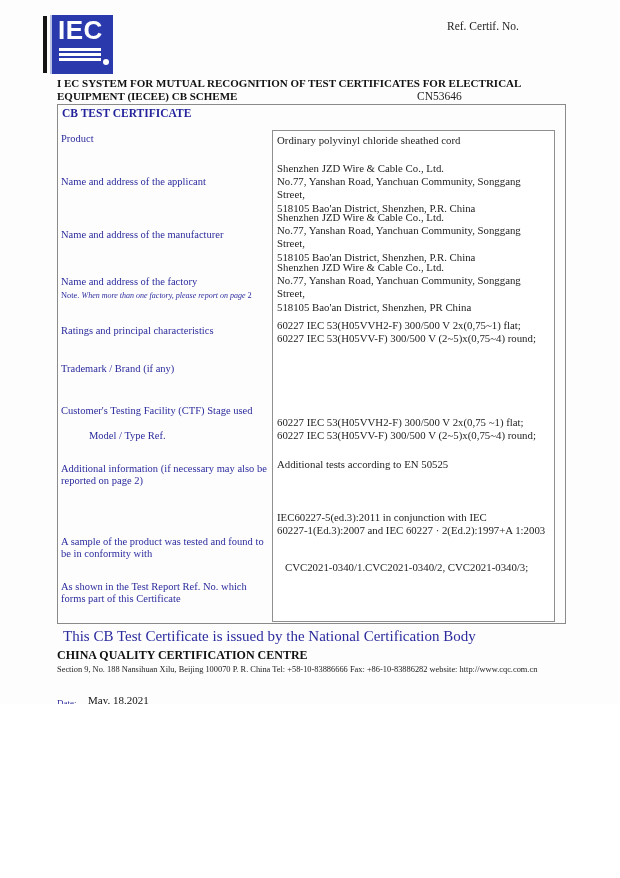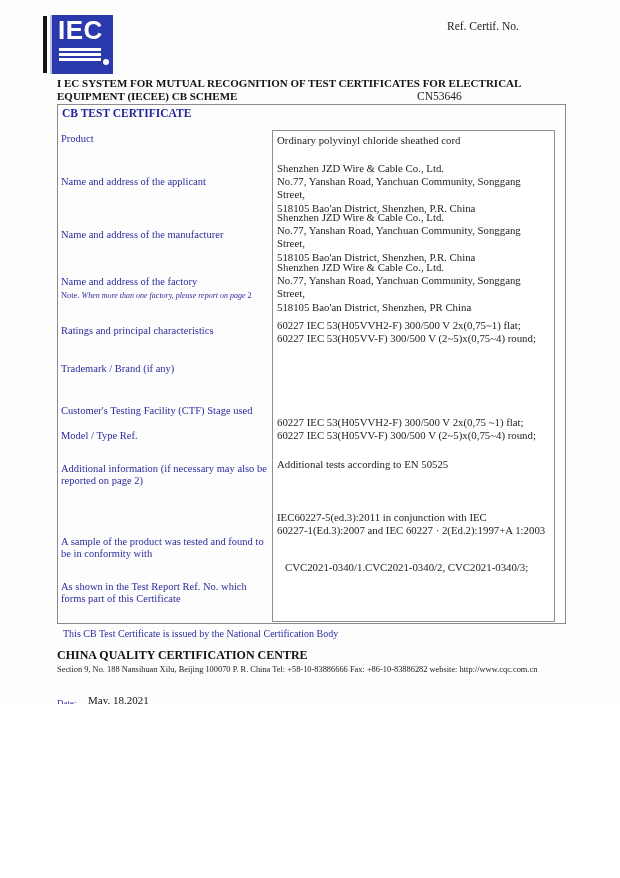--- a/index.html
+++ b/index.html
@@ -24,21 +24,21 @@
   
   .outer-box{left:57px;top:104px;width:507px;height:518px;border:1px solid #8a8a8a;}
   .inner-box{left:272px;top:130px;width:281px;height:490px;border:1px solid #8f8f8f;background:#fff;}
   .cert-title{left:62px;top:107px;font-weight:bold;font-size:11.5px;color:#23239c;}
 
   .lbl{left:61px;width:207px;font-size:10.5px;line-height:12px;color:#2b2b9e;}
   .note{font-size:8.4px;color:#2b2b9e;}
   .note i{font-size:8px;}
   .val{left:277px;width:270px;font-size:10.8px;line-height:13.2px;color:#1d1d1d;}
 
-  .issuer-note{left:63px;top:628px;font-size:10px;color:#2b2b9e;}
+  .issuer-note{left:63px;top:628px;font-size:15px;color:#2b2b9e;}
 
   
   .org-name{left:57px;top:648px;font-weight:bold;font-size:12px;color:#111;}
   .org-addr{left:57px;top:665px;font-size:8.4px;color:#222;}
   .date-label{left:57px;top:698px;font-size:9px;color:#2b2b9e;}
   .date-value{left:88px;top:694px;font-size:11px;color:#111;}
   .cb-prefix{left:57px;top:722px;font-size:12.5px;color:#9c2a22;}
   .cb-number{left:82px;top:714px;font-size:28px;letter-spacing:1px;color:#9c2a22;}
 
   .sig-patch{left:318px;top:711px;width:208px;height:77px;background:#edece6;}
@@ -74,21 +74,21 @@
   <div class="abs lbl" style="top:133px;">Product</div>
   <div class="abs lbl" style="top:176px;">Name and address of the applicant</div>
   <div class="abs lbl" style="top:229px;">Name and address of the manufacturer</div>
   <div class="abs lbl" style="top:276px;">Name and address of the factory</div>
   <div class="abs lbl note" style="top:290px;">
     <span>Note. </span><i>When more than one factory, please report on page </i><span>2</span>
   </div>
   <div class="abs lbl" style="top:325px;">Ratings and principal characteristics</div>
   <div class="abs lbl" style="top:363px;">Trademark / Brand (if any)</div>
   <div class="abs lbl" style="top:405px;">Customer's Testing Facility (CTF) Stage used</div>
-  <div class="abs lbl" style="top:430px;">Model / Type Ref.</div>
+  <div class="abs lbl" style="top:430px;margin-left:28px;">Model / Type Ref.</div>
   <div class="abs lbl" style="top:463px;">Additional information (if necessary may also be reported on page 2)</div>
   <div class="abs lbl" style="top:536px;">A sample of the product was tested and found to be in conformity with</div>
   <div class="abs lbl" style="top:581px;">As shown in the Test Report Ref. No. which forms part of this Certificate</div>
 
   <div class="abs val" style="top:134px;">Ordinary polyvinyl chloride sheathed cord</div>
 
   <div class="abs val" style="top:162px;">
     <div>Shenzhen JZD Wire &amp; Cable Co., Ltd.</div>
     <div>No.77, Yanshan Road, Yanchuan Community, Songgang Street,</div>
     <div>518105 Bao'an District, Shenzhen, P.R. China</div>

